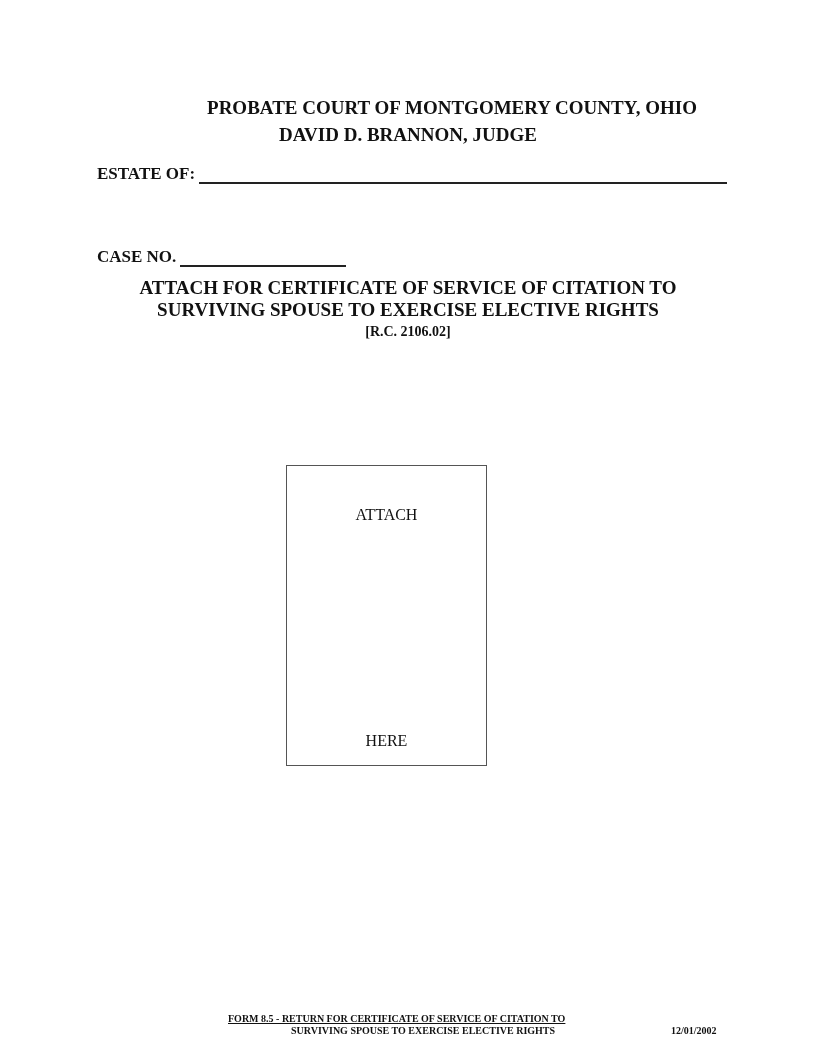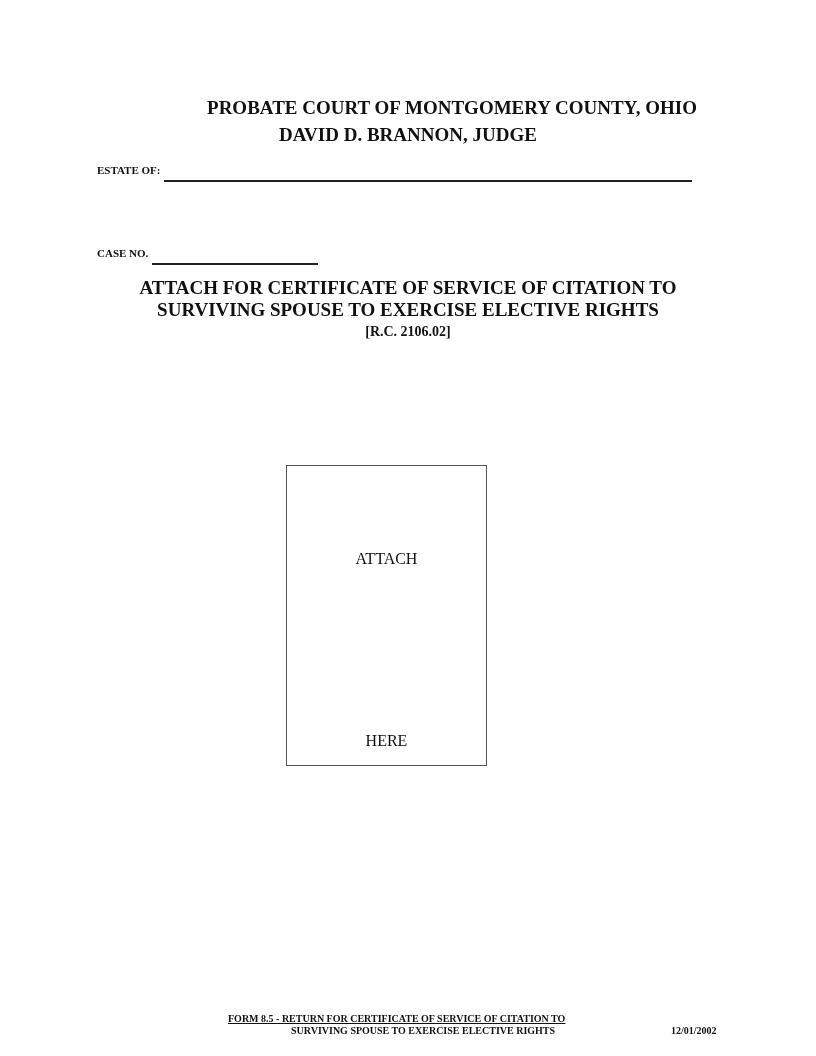--- a/index.html
+++ b/index.html
@@ -3,21 +3,21 @@
 <meta charset="utf-8">
 <style>
   html, body { margin: 0; padding: 0; background: #ffffff; }
   body { width: 816px; height: 1056px; position: relative; overflow: hidden;
          font-family: "Liberation Serif", "DejaVu Serif", serif; color: #111; }
   .abs { position: absolute; }
   .bold { font-weight: bold; }
   .center { text-align: center; left: 0; width: 816px; }
   .court { top: 97px; font-size: 19px; padding-left: 44px; }
   .judge { top: 124px; font-size: 19px; }
-  .field-row { left: 97px; font-size: 11px; display: flex; align-items: flex-start; }
+  .field-row { left: 97px; font-size: 17px; display: flex; align-items: flex-end; }
   .estate { top: 164px; }
   .case { top: 199px; margin-top: 48px; }
   .blank { border-bottom: 2px solid #222; height: 16px; margin-left: 4px; }
   .estate .blank { width: 528px; }
   .case .blank { width: 166px; }
   .title1 { top: 277px; font-size: 19px; }
   .title2 { top: 299px; font-size: 19px; }
   .statute { top: 324px; font-size: 14px; }
   .attach-box { left: 286px; top: 465px; width: 201px; height: 301px;
                 border: 1px solid #555; box-sizing: border-box; }
@@ -41,19 +41,19 @@
 <div class="abs field-row case bold">
   <span>CASE NO.</span>
   <span class="blank"></span>
 </div>
 
 <div class="abs center bold title1">ATTACH FOR CERTIFICATE OF SERVICE OF CITATION TO</div>
 <div class="abs center bold title2">SURVIVING SPOUSE TO EXERCISE ELECTIVE RIGHTS</div>
 <div class="abs center bold statute">[R.C. 2106.02]</div>
 
 <div class="abs attach-box">
-  <div class="box-word" style="top:40px;margin-top:44px;">ATTACH</div>
+  <div class="box-word" style="top:40px;">ATTACH</div>
   <div class="box-word" style="top:266px;">HERE</div>
 </div>
 
 <div class="abs bold footer f1">FORM 8.5 - RETURN FOR CERTIFICATE OF SERVICE OF CITATION TO</div>
 <div class="abs bold footer f2">SURVIVING SPOUSE TO EXERCISE ELECTIVE RIGHTS</div>
 <div class="abs bold footer fdate">12/01/2002</div>
 
 </body></html>

